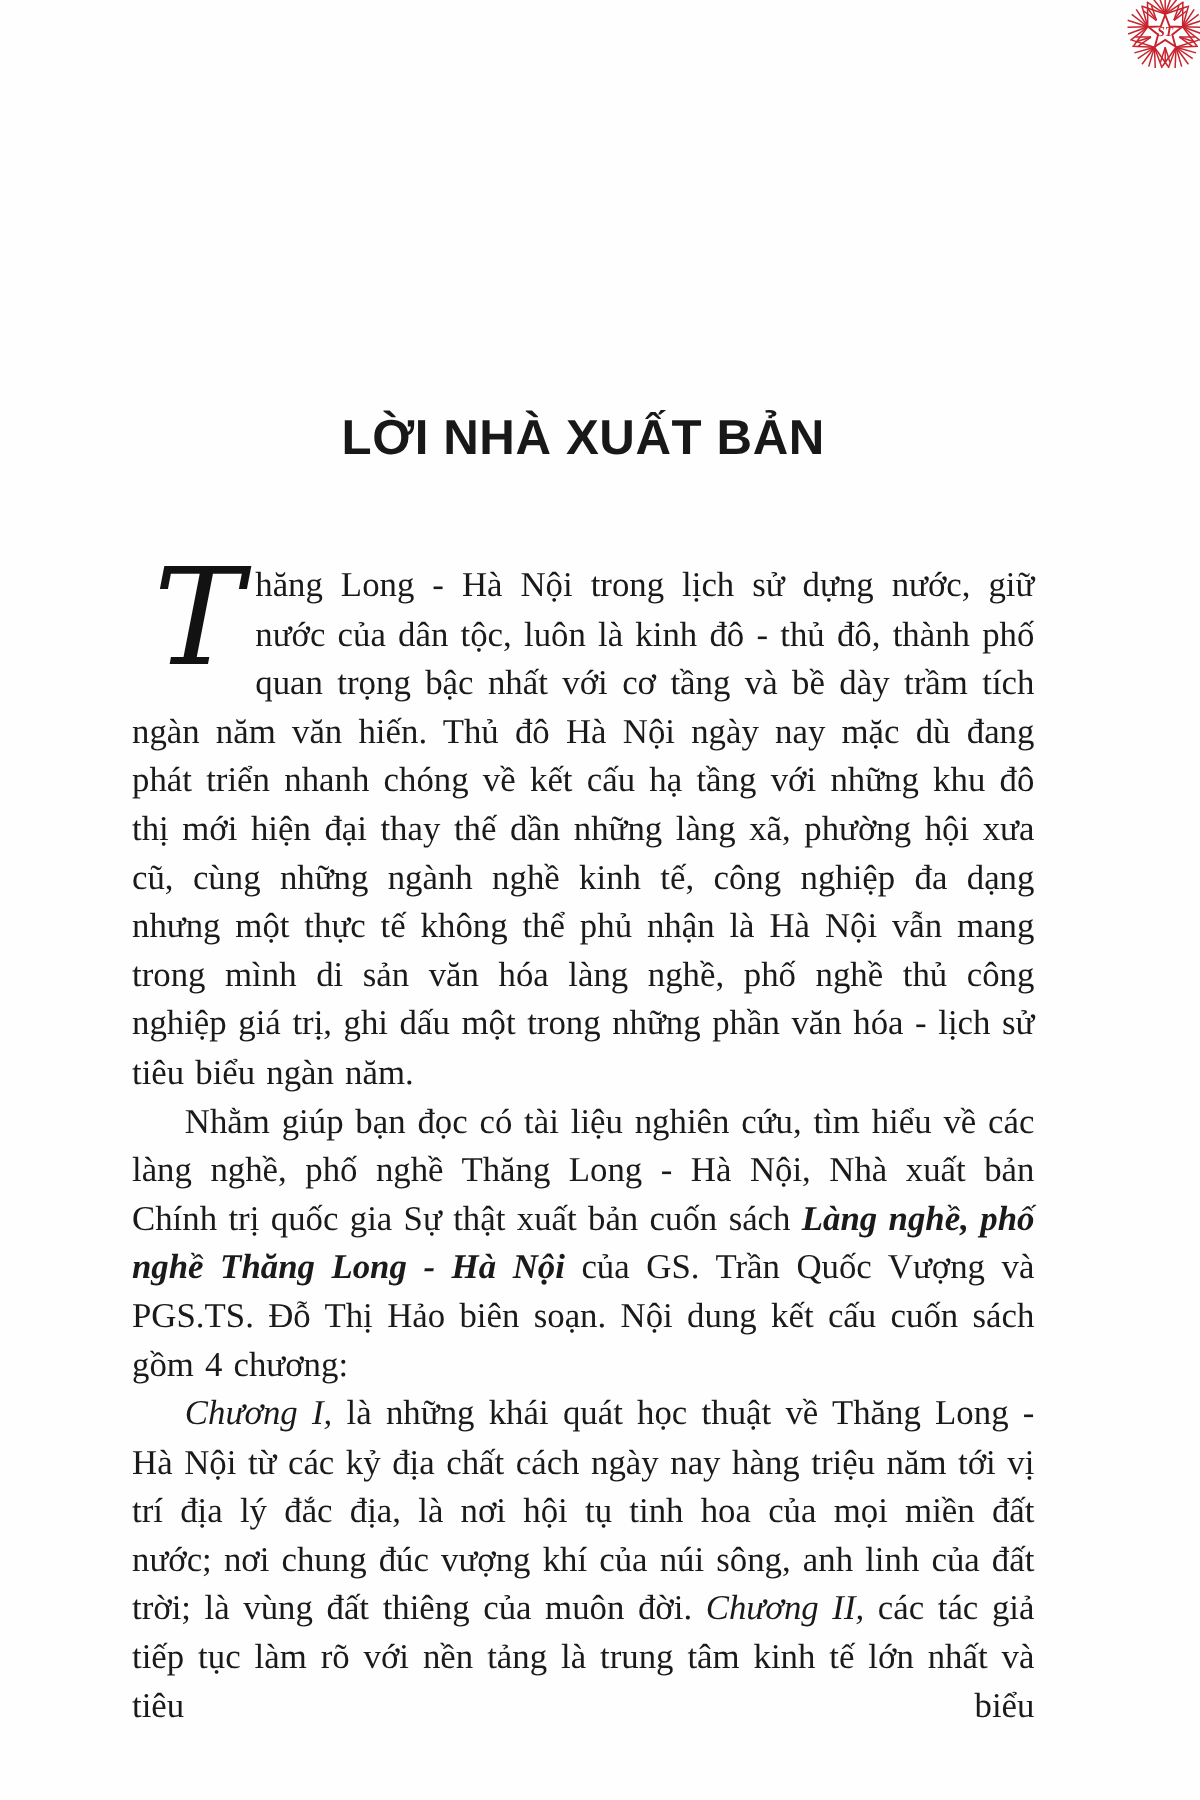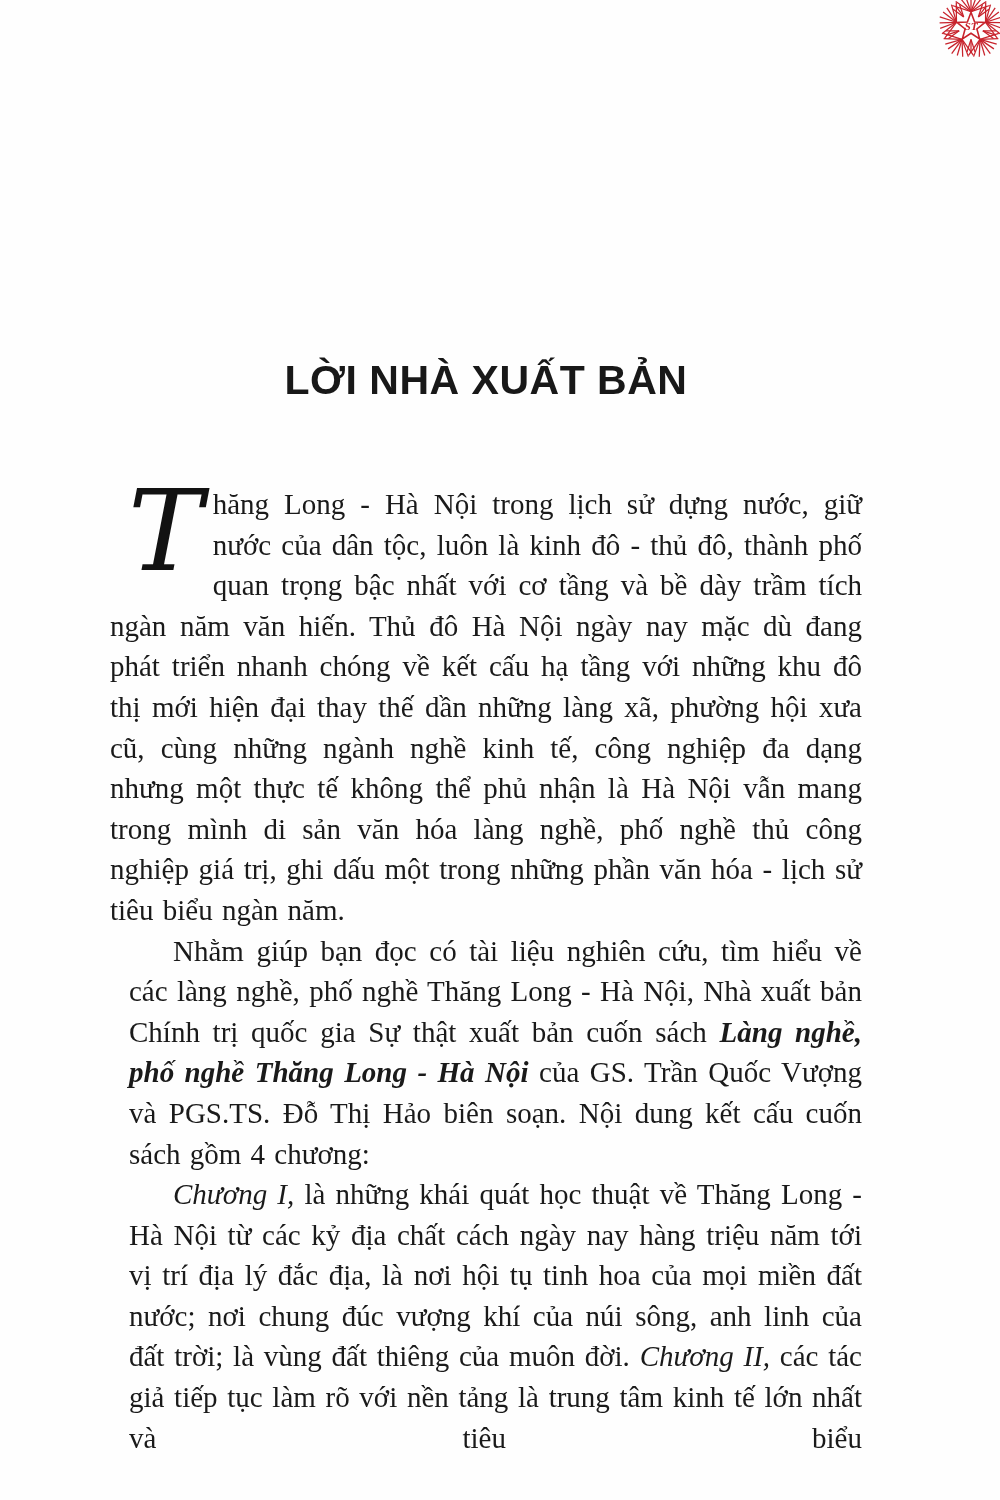--- a/index.html
+++ b/index.html
@@ -15,40 +15,40 @@
 
   
   .logo {
     position: absolute;
     top: -7px; right: -5px;
     width: 68px; height: 68px;
   }
 
   .content {
     position: absolute;
-    left: 110px; top: 16px;
+    left: 110px; top: 0;
     width: 752px;
   }
   h1.title {
     margin: 341px 0 80px 0;
     text-align: center;
     font-family: "Liberation Sans", sans-serif;
     font-weight: 700;
     font-size: 41px;
     letter-spacing: 0.5px;
     color: #181818;
   }
   p.para {
     margin: 0;
     font-size: 29px;
     line-height: 40.6px;
     text-align: justify;
     word-spacing: 2px;
   }
-  p.para.indent { text-indent: 44px; margin-left: 19px; }
+  p.para.indent { text-indent: 44px; }
   p.para.flush-last { text-align-last: justify; font-family: Liberation Serif, serif; }
   .run.italic { font-style: italic; }
   .run.bold-italic { font-style: italic; font-weight: 700; }
   .dropcap {
     float: left;
     font-family: "DejaVu Serif", serif;
     font-style: italic;
     font-size: 112px;
     line-height: 78px;
     padding: 8px 10px 0 18px;

